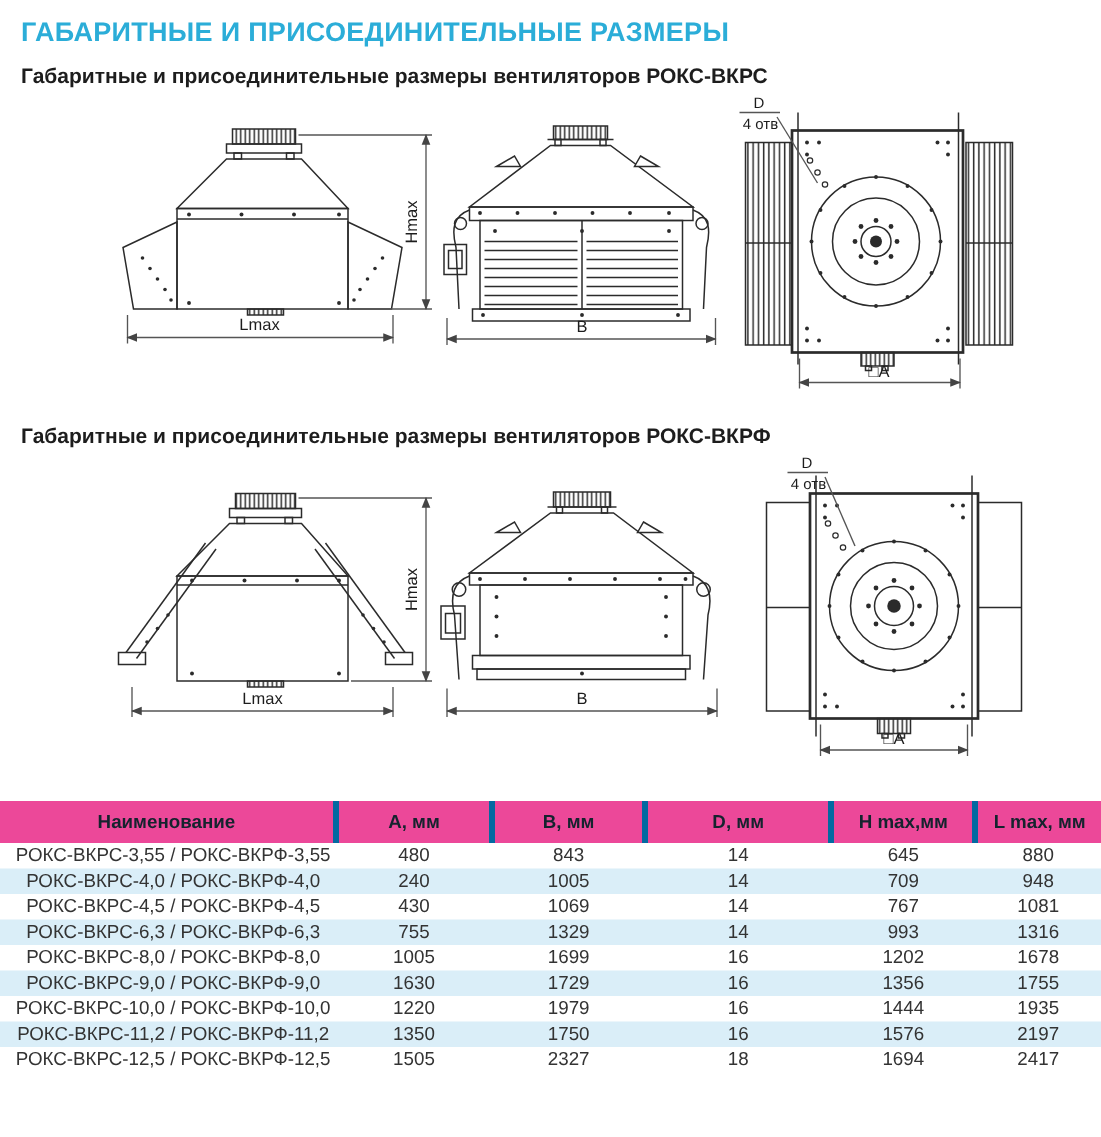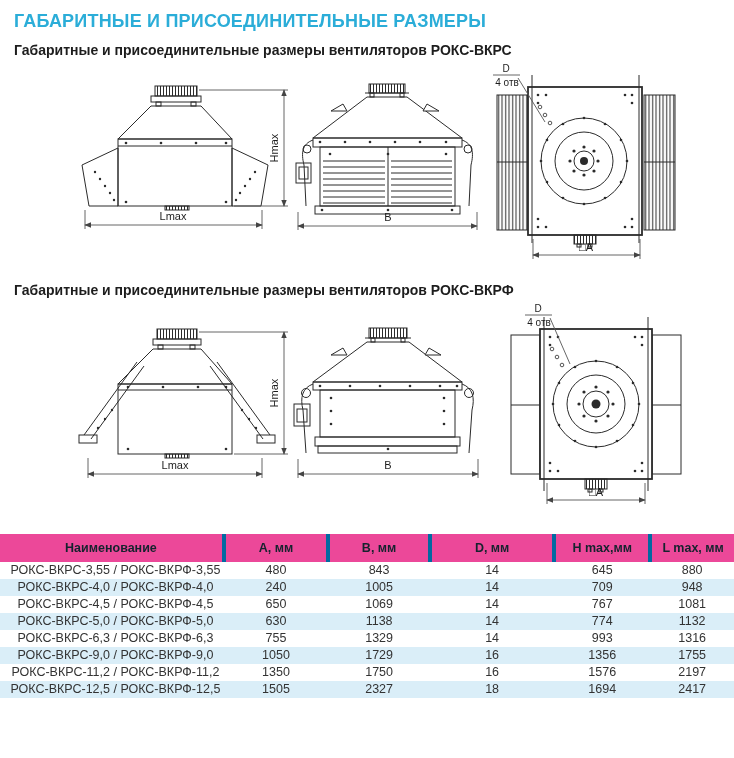--- a/index.html
+++ b/index.html
@@ -430,49 +430,57 @@
         <tr>
           <td>РОКС-ВКРС-4,0 / РОКС-ВКРФ-4,0</td>
           <td>240</td>
           <td>1005</td>
           <td>14</td>
           <td>709</td>
           <td>948</td>
         </tr>
         <tr>
           <td>РОКС-ВКРС-4,5 / РОКС-ВКРФ-4,5</td>
-          <td>650</td>
+          <td>430</td>
           <td>1069</td>
           <td>14</td>
           <td>767</td>
           <td>1081</td>
-        </tr>
-        <tr>
-          <td>РОКС-ВКРС-5,0 / РОКС-ВКРФ-5,0</td>
-          <td>630</td>
-          <td>1138</td>
-          <td>14</td>
-          <td>774</td>
-          <td>1132</td>
         </tr>
         <tr>
           <td>РОКС-ВКРС-6,3 / РОКС-ВКРФ-6,3</td>
           <td>755</td>
           <td>1329</td>
           <td>14</td>
           <td>993</td>
           <td>1316</td>
         </tr>
         <tr>
+          <td>РОКС-ВКРС-8,0 / РОКС-ВКРФ-8,0</td>
+          <td>1005</td>
+          <td>1699</td>
+          <td>16</td>
+          <td>1202</td>
+          <td>1678</td>
+        </tr>
+        <tr>
           <td>РОКС-ВКРС-9,0 / РОКС-ВКРФ-9,0</td>
-          <td>1050</td>
+          <td>1630</td>
           <td>1729</td>
           <td>16</td>
           <td>1356</td>
           <td>1755</td>
+        </tr>
+        <tr>
+          <td>РОКС-ВКРС-10,0 / РОКС-ВКРФ-10,0</td>
+          <td>1220</td>
+          <td>1979</td>
+          <td>16</td>
+          <td>1444</td>
+          <td>1935</td>
         </tr>
         <tr>
           <td>РОКС-ВКРС-11,2 / РОКС-ВКРФ-11,2</td>
           <td>1350</td>
           <td>1750</td>
           <td>16</td>
           <td>1576</td>
           <td>2197</td>
         </tr>
         <tr>

